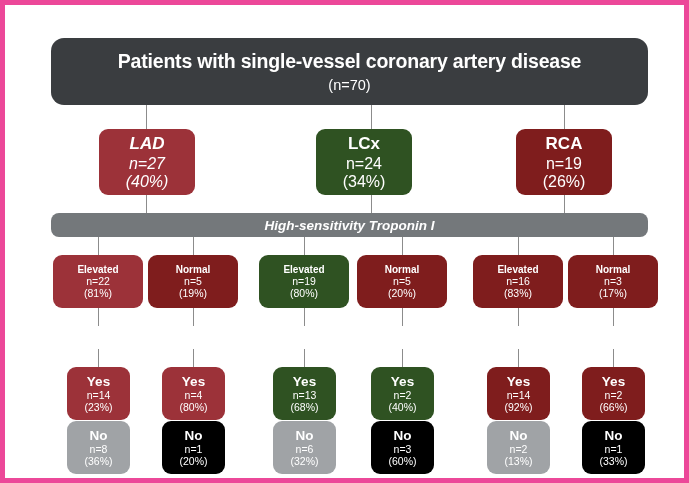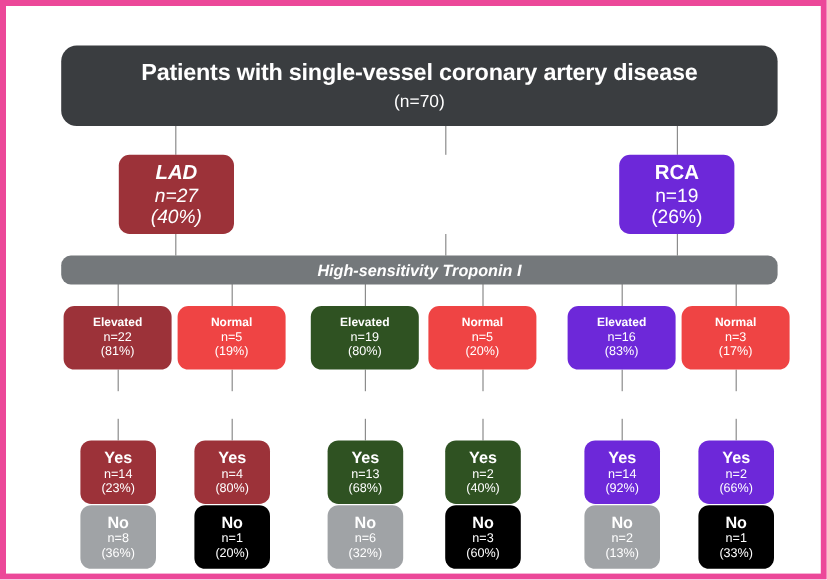--- a/index.html
+++ b/index.html
@@ -51,22 +51,22 @@
     box-sizing:border-box;
   }
   
   .trop .ttl{font-size:10px;margin-bottom:1px;}
   .trop .sub{font-size:10.5px;}
   
   .asy .ttl{font-size:13.5px;margin-bottom:1px;}
   .asy .sub{font-size:10.5px;}
   .c-red{background:#9c3239;}
   .c-green{background:#2f5222;}
-  .c-blue{background:#6d28d9;}
-  .c-gray{background:#ef4444;}
+  .c-blue{background:#7f1d1d;}
+  .c-gray{background:#7f1d1d;}
   .c-gray-l{background:#a0a3a6;}
   .c-black{background:#000000;}
 </style>
 </head>
 <body>
 
 <div id="canvas">
 
   <div class="connector" style="left:141px;top:100px;height:24px;"></div>
   <div class="connector" style="left:366px;top:100px;height:24px;"></div>
@@ -101,20 +101,25 @@
     <div class="ttl">Patients with single-vessel coronary artery disease</div>
     <div class="sub">(n=70)</div>
   </div>
 
   <div class="node vessel c-red" style="left:94px;top:124px;width:96px;height:66px;font-style:italic;">
     <div class="ttl">LAD</div>
     <div class="sub">n=27</div>
     <div class="sub">(40%)</div>
   </div>
 
+  <div class="node vessel c-green" style="left:311px;top:124px;width:96px;height:66px;">
+    <div class="ttl">LCx</div>
+    <div class="sub">n=24</div>
+    <div class="sub">(34%)</div>
+  </div>
 
   <div class="node vessel c-blue" style="left:511px;top:124px;width:96px;height:66px;">
     <div class="ttl">RCA</div>
     <div class="sub">n=19</div>
     <div class="sub">(26%)</div>
   </div>
 
   <div class="band" style="left:46px;top:208px;width:597px;height:24px;font-style:italic;">High-sensitivity Troponin I</div>
 
   <div class="node trop c-red" style="left:48px;top:250px;width:90px;height:53px;">

